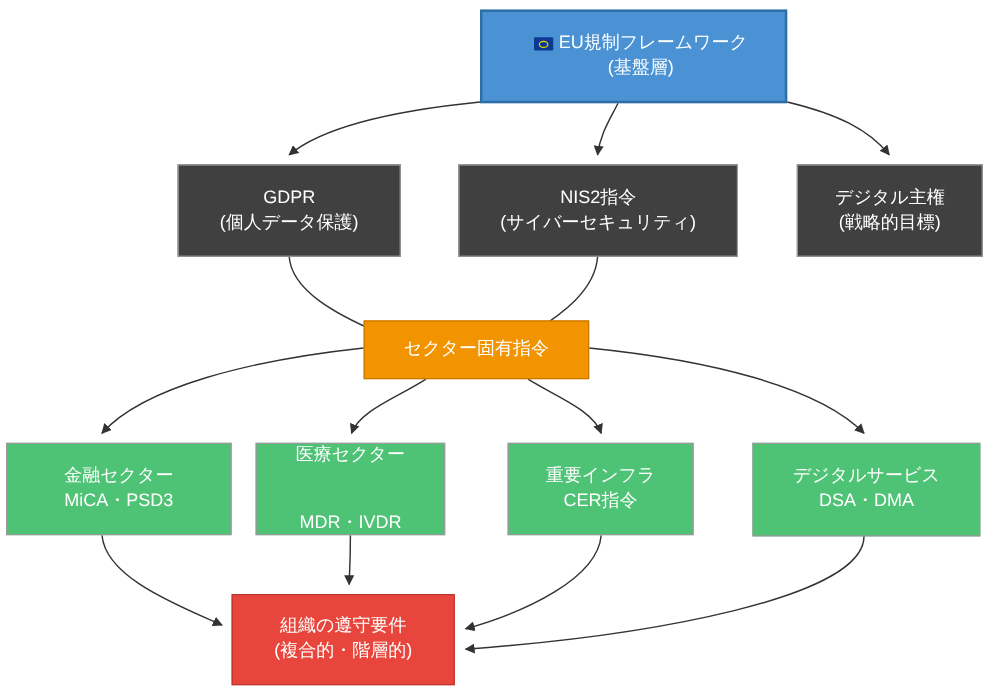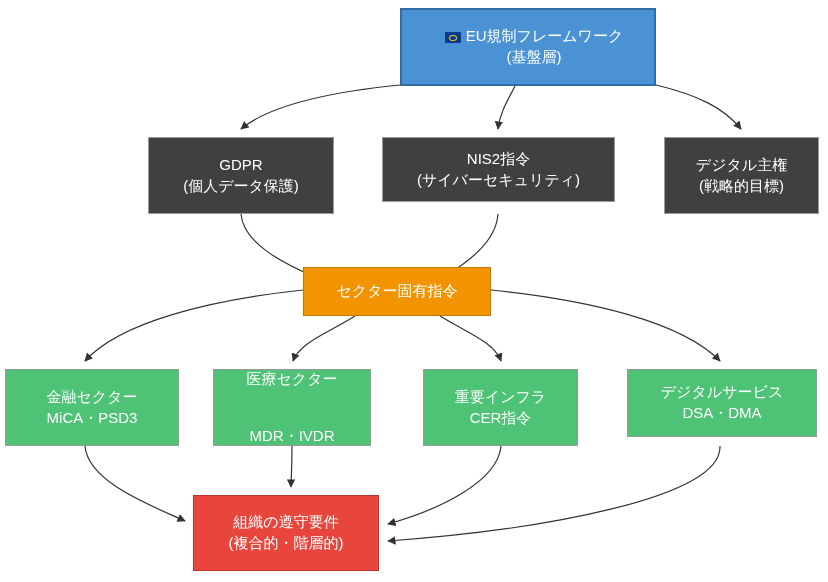--- a/index.html
+++ b/index.html
@@ -120,50 +120,50 @@
   <div class="node node-root" style="left:400px; top:8px; width:256px; height:78px;">
     <span class="line"><span class="flag-icon"></span><span>EU規制フレームワーク</span></span>
     <span class="line">(基盤層)</span>
   </div>
 
   <div class="node node-purple" style="left:148px; top:137px; width:186px; height:77px;">
     <span class="line">GDPR</span>
     <span class="line">(個人データ保護)</span>
   </div>
 
-  <div class="node node-purple" style="left:382px; top:137px; width:233px; height:65px;">
+  <div class="node node-purple" style="left:382px; top:137px; width:233px; height:77px;">
     <span class="line">NIS2指令</span>
     <span class="line">(サイバーセキュリティ)</span>
   </div>
 
   <div class="node node-purple" style="left:664px; top:137px; width:155px; height:77px;">
     <span class="line">デジタル主権</span>
     <span class="line">(戦略的目標)</span>
   </div>
 
   <div class="node node-orange" style="left:303px; top:267px; width:188px; height:49px;">
     <span class="line">セクター固有指令</span>
   </div>
 
-  <div class="node node-green" style="left:5px; top:369px; width:174px; height:77px;text-align:right;">
+  <div class="node node-green" style="left:5px; top:369px; width:188px; height:77px;text-align:right;">
     <span class="line">金融セクター</span>
     <span class="line">MiCA・PSD3</span>
   </div>
 
   <div class="node node-green" style="left:213px; top:369px; width:158px; height:77px;gap:36px;">
     <span class="line">医療セクター</span>
     <span class="line">MDR・IVDR</span>
   </div>
 
   <div class="node node-green" style="left:423px; top:369px; width:155px; height:77px;">
     <span class="line">重要インフラ</span>
     <span class="line">CER指令</span>
   </div>
 
-  <div class="node node-green" style="left:627px; top:369px; width:190px; height:68px;">
+  <div class="node node-green" style="left:627px; top:369px; width:190px; height:78px;">
     <span class="line">デジタルサービス</span>
     <span class="line">DSA・DMA</span>
   </div>
 
   <div class="node node-red" style="left:193px; top:495px; width:186px; height:76px;">
     <span class="line">組織の遵守要件</span>
     <span class="line">(複合的・階層的)</span>
   </div>
 
 </div>

